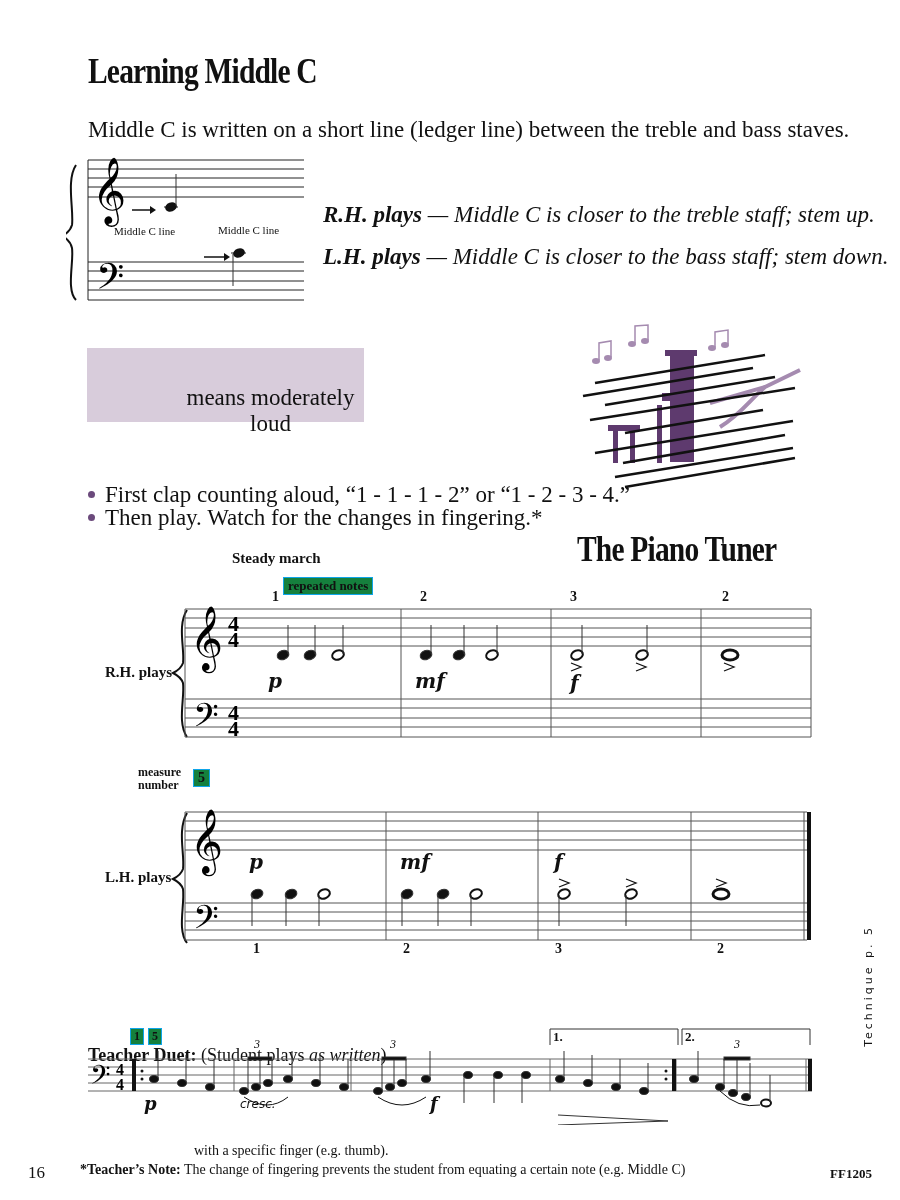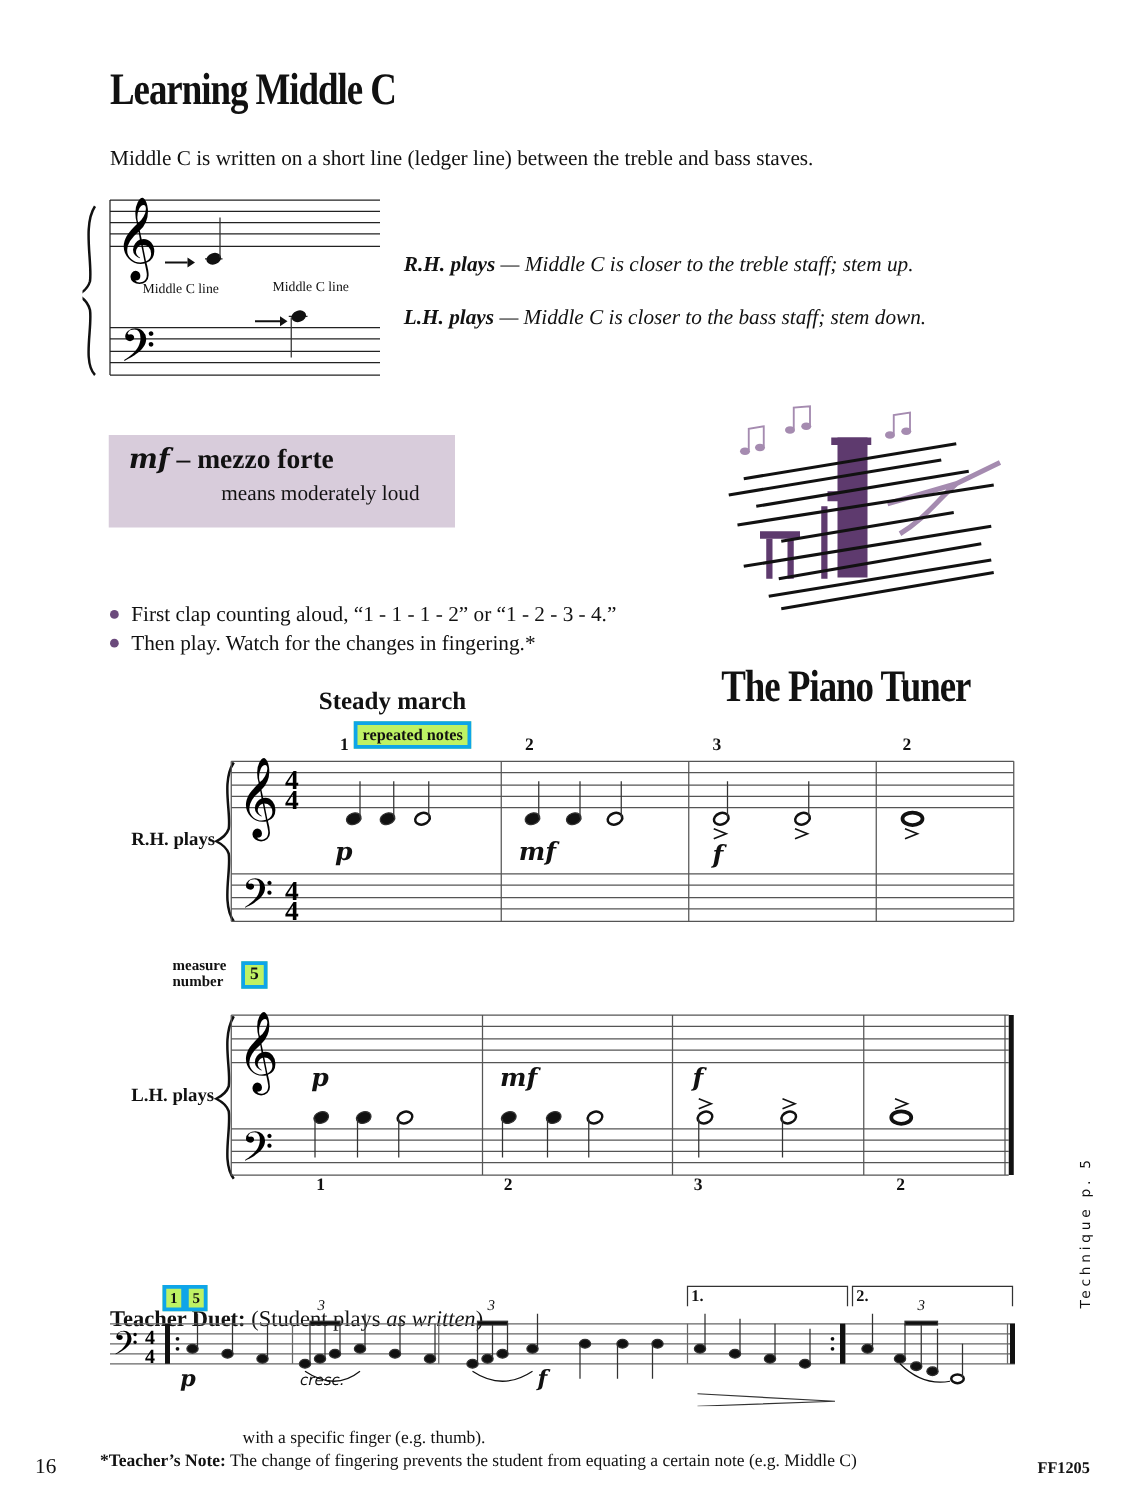--- a/index.html
+++ b/index.html
@@ -1,25 +1,25 @@
 <!DOCTYPE html>
 <html><head>
 <meta charset="utf-8">
 <style>
   html, body { margin:0; padding:0; background:#fff; }
   body { width:900px; height:1200px; position:relative; overflow:hidden; color:#111;
          font-family:"Liberation Serif", serif; }
   .abs { position:absolute; }
   .title { font-family:"Liberation Serif", serif; font-weight:bold; font-size:36px;
            letter-spacing:-1px; transform:scaleX(0.82); transform-origin:left top; }
-  .body-text { font-size:17px; }
+  .body-text { font-size:23px;text-align:center; }
   .bold { font-weight:bold; }
   .mf-box { background:#d8ccdb; }
   .dyn { font-family:"DejaVu Serif", serif; font-weight:bold; font-style:italic; }
-  .box-label { border:3px solid #0ea5e9; padding:0 4px; font-weight:bold; font-size:13px; background:#bef264; }
+  .box-label { border:1px solid #0ea5e9; padding:0 4px; font-weight:bold; font-size:13px; background:#15803d; }
   .staff-svg { position:absolute; left:0; top:0; }
   .small { font-size:11px; }
   .bullet-dot { display:inline-block; width:7px; height:7px; border-radius:50%; background:#6b4a7c; margin-right:10px; vertical-align:middle; position:relative; top:-2px; }
   .side-tab { writing-mode:vertical-rl; transform:rotate(180deg); font-family:"DejaVu Sans", sans-serif; font-size:11px; letter-spacing:3px; }
 </style>
 </head>
 <body>
 
 <div class="abs title" style="left:88px; top:50px;">Learning Middle C</div>
 <div class="abs body-text" style="left:88px; top:117px;">Middle C is written on a short line (ledger line) between the treble and bass staves.</div>
@@ -58,23 +58,20 @@
 </div>
 
 <div class="abs body-text" style="left:323px; top:202px;font-style:italic;">
   <span class="bold">R.H. plays</span><span> — Middle C is closer to the treble staff; stem up.</span>
 </div>
 <div class="abs body-text" style="left:323px; top:244px;font-style:italic;">
   <span class="bold">L.H. plays</span><span> — Middle C is closer to the bass staff; stem down.</span>
 </div>
 
 <div class="abs mf-box" style="left:87px; top:348px; width:277px; height:74px;">
-  <div class="abs" style="left:16px; top:6px; font-size:22px;">
-    <span class="dyn">mf</span><span class="bold"> – </span><span class="bold">mezzo forte</span>
-  </div>
   <div class="abs body-text" style="left:90px; top:37px;">means moderately loud</div>
 </div>
 
 <div class="abs" style="left:575px; top:315px; width:240px; height:180px;">
   <svg width="240" height="180" viewBox="0 0 240 180">
     <g fill="#a58bb0">
       <ellipse cx="21" cy="46" rx="4" ry="3"></ellipse>
         <ellipse cx="33" cy="43" rx="4" ry="3"></ellipse>
       <path d="M24,45 L24,28 L36,26 L36,42" fill="none" stroke="#a58bb0" stroke-width="1.5"></path>
       <ellipse cx="57" cy="29" rx="4" ry="3"></ellipse>
@@ -109,21 +106,21 @@
 </div>
 
 <div class="abs body-text" style="left:88px; top:482px;">
   <span class="bullet-dot"></span><span>First clap counting aloud, “1 - 1 - 1 - 2” or “1 - 2 - 3 - 4.”</span>
 </div>
 <div class="abs body-text" style="left:88px; top:505px;">
   <span class="bullet-dot"></span><span>Then play. Watch for the changes in fingering.*</span>
 </div>
 
 <div class="abs title" style="left:577px; top:528px;">The Piano Tuner</div>
-<div class="abs bold" style="left:232px; top:550px; font-size:20px;margin-left:23px;">Steady march</div>
+<div class="abs bold" style="left:232px; top:550px; font-size:15px;">Steady march</div>
 <div class="abs box-label" style="left:283px; top:577px;">repeated notes</div>
 
 <div class="abs bold" style="left:105px; top:664px; font-size:15px;">R.H. plays</div>
 <div class="abs" style="left:165px; top:585px; width:660px; height:160px;">
   <svg width="660" height="160" viewBox="0 0 660 160">
     <path d="M22,25 C12,40 20,65 18,78 C16,84 10,87 8,88 C10,89 16,92 18,98 C20,112 12,138 22,152" fill="none" stroke="#111" stroke-width="2"></path>
     <g stroke="#555" stroke-width="1">
       <line x1="20" y1="24" x2="646" y2="24"></line>
         <line x1="20" y1="33" x2="646" y2="33"></line>
         <line x1="20" y1="43" x2="646" y2="43"></line>

